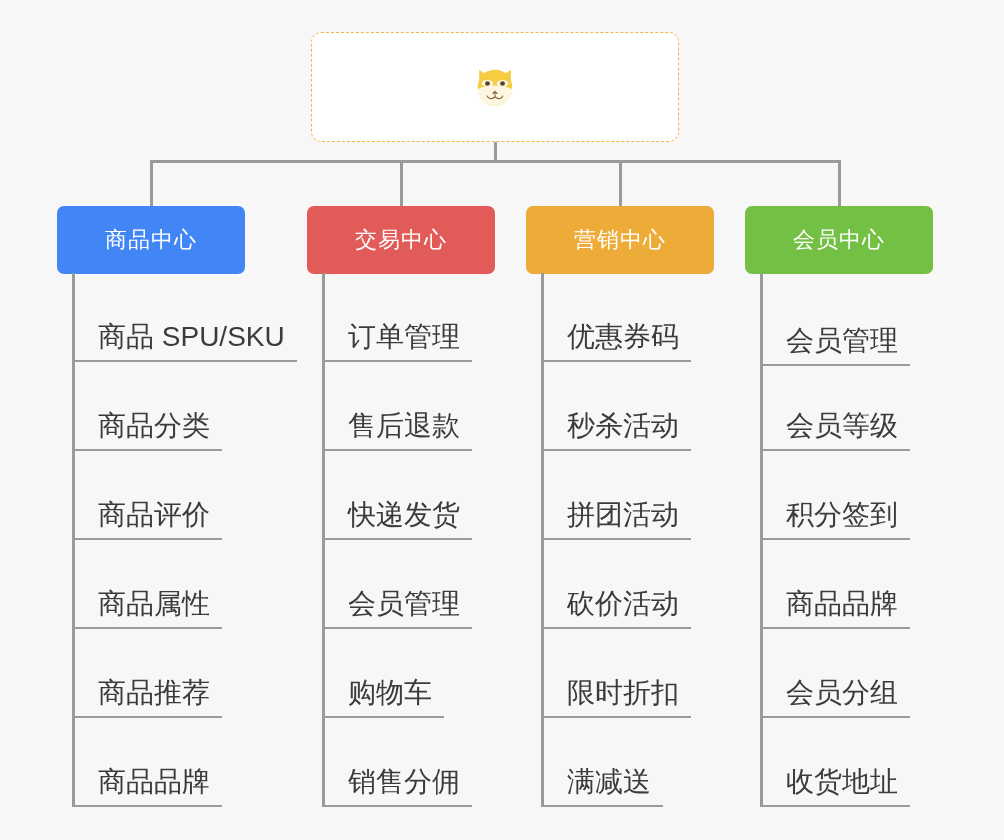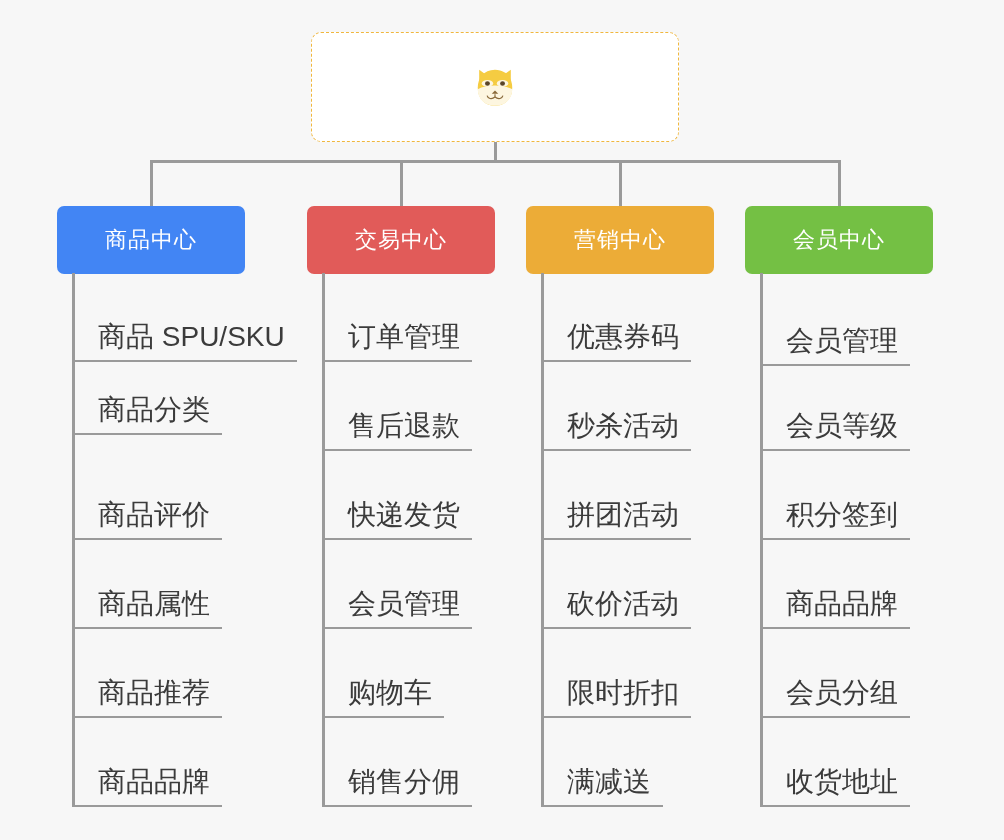--- a/index.html
+++ b/index.html
@@ -155,21 +155,21 @@
   </div>
   <div class="cat-box" style="left:745px; top:206px; width:188px; background:#74c044;">
     <span class="cat-label">会员中心</span>
   </div>
 
   <div class="leaf-col" style="left:72px;">
     <div class="leaf-trunk" style="height:534px;"></div>
     <div class="leaf-item" style="top:0px;">
       <div class="leaf-inner"><span class="leaf-label">商品 SPU/SKU</span></div>
     </div>
-    <div class="leaf-item" style="top:73px;">
+    <div class="leaf-item" style="top:89px;">
       <div class="leaf-inner"><span class="leaf-label">商品分类</span></div>
     </div>
     <div class="leaf-item" style="top:178px;">
       <div class="leaf-inner"><span class="leaf-label">商品评价</span></div>
     </div>
     <div class="leaf-item" style="top:267px;">
       <div class="leaf-inner"><span class="leaf-label">商品属性</span></div>
     </div>
     <div class="leaf-item" style="top:356px;">
       <div class="leaf-inner"><span class="leaf-label">商品推荐</span></div>

